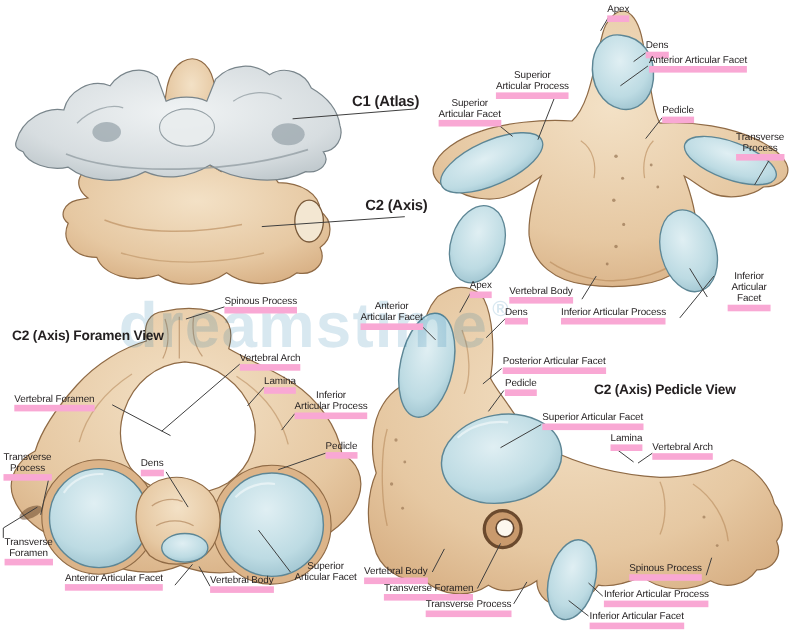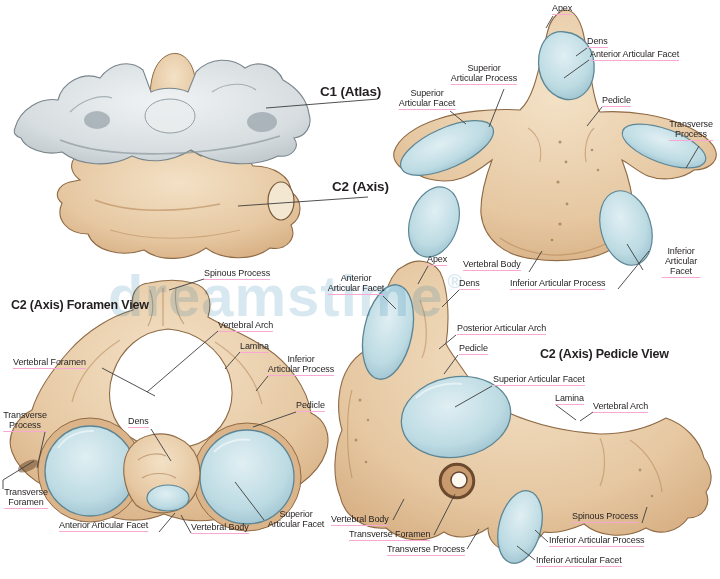--- a/index.html
+++ b/index.html
@@ -3,21 +3,21 @@
 <meta charset="utf-8">
 <style>
   html,body{margin:0;padding:0;background:#fff;}
   .stage{position:relative;width:720px;height:579px;background:#ffffff;overflow:hidden;
          font-family:"Liberation Sans",sans-serif;}
   #art,#leaders{position:absolute;left:0;top:0;}
   #leaders line{stroke:#3d3d3d;stroke-width:0.9;}
   #labels{position:absolute;left:0;top:0;width:720px;height:579px;}
   .label{position:absolute;font-size:9px;line-height:1.12;color:#231f20;
          white-space:pre-line;letter-spacing:-0.1px;}
-  .label.u{border-bottom:1px solid #f9a8d4;padding-bottom:1px;}
+  .label.u{border-bottom:6px solid #f9a8d4;padding-bottom:1px;}
   .label.c{transform:translateX(-50%);text-align:center;}
   .label.title{font-size:12.5px;font-weight:bold;letter-spacing:-0.2px;border-bottom:none;}
   .label.big{font-size:13.5px;font-weight:bold;letter-spacing:-0.2px;}
   .watermark{position:absolute;left:108px;top:262px;font-size:58px;font-weight:bold;
              color:#0369a1;opacity:0.15;letter-spacing:1px;user-select:none;}
   .watermark .reg{font-size:20px;vertical-align:28px;margin-left:4px;}
 </style>
 </head>
 <body>
 
@@ -219,21 +219,21 @@
 Foramen</div>
       <div class="label u" style="left: 59px; top: 520px;">Anterior Articular Facet</div>
       <div class="label u" style="left: 191px; top: 522px;">Vertebral Body</div>
       <div class="label c" style="left: 296px; top: 509px;">Superior
 Articular Facet</div>
       <div class="label title" style="left: 540px; top: 347px;">C2 (Axis) Pedicle View</div>
       <div class="label u" style="left: 427px; top: 254px;">Apex</div>
       <div class="label u" style="left: 459px; top: 278px;">Dens</div>
       <div class="label u c" style="left: 356px; top: 273px;">Anterior
 Articular Facet</div>
-      <div class="label u" style="left: 457px; top: 323px;">Posterior Articular Arch</div>
+      <div class="label u" style="left: 457px; top: 323px;">Posterior Articular Facet</div>
       <div class="label u" style="left: 459px; top: 343px;">Pedicle</div>
       <div class="label u" style="left: 493px; top: 374px;">Superior Articular Facet</div>
       <div class="label u" style="left: 555px; top: 393px;">Lamina</div>
       <div class="label u" style="left: 593px; top: 401px;">Vertebral Arch</div>
       <div class="label u" style="left: 331px; top: 514px;">Vertebral Body</div>
       <div class="label u" style="left: 349px; top: 529px;">Transverse Foramen</div>
       <div class="label u" style="left: 387px; top: 544px;">Transverse Process</div>
       <div class="label u" style="left: 572px; top: 511px;">Spinous Process</div>
       <div class="label u" style="left: 549px; top: 535px;">Inferior Articular Process</div>
       <div class="label u" style="left: 536px; top: 555px;">Inferior Articular Facet</div>

